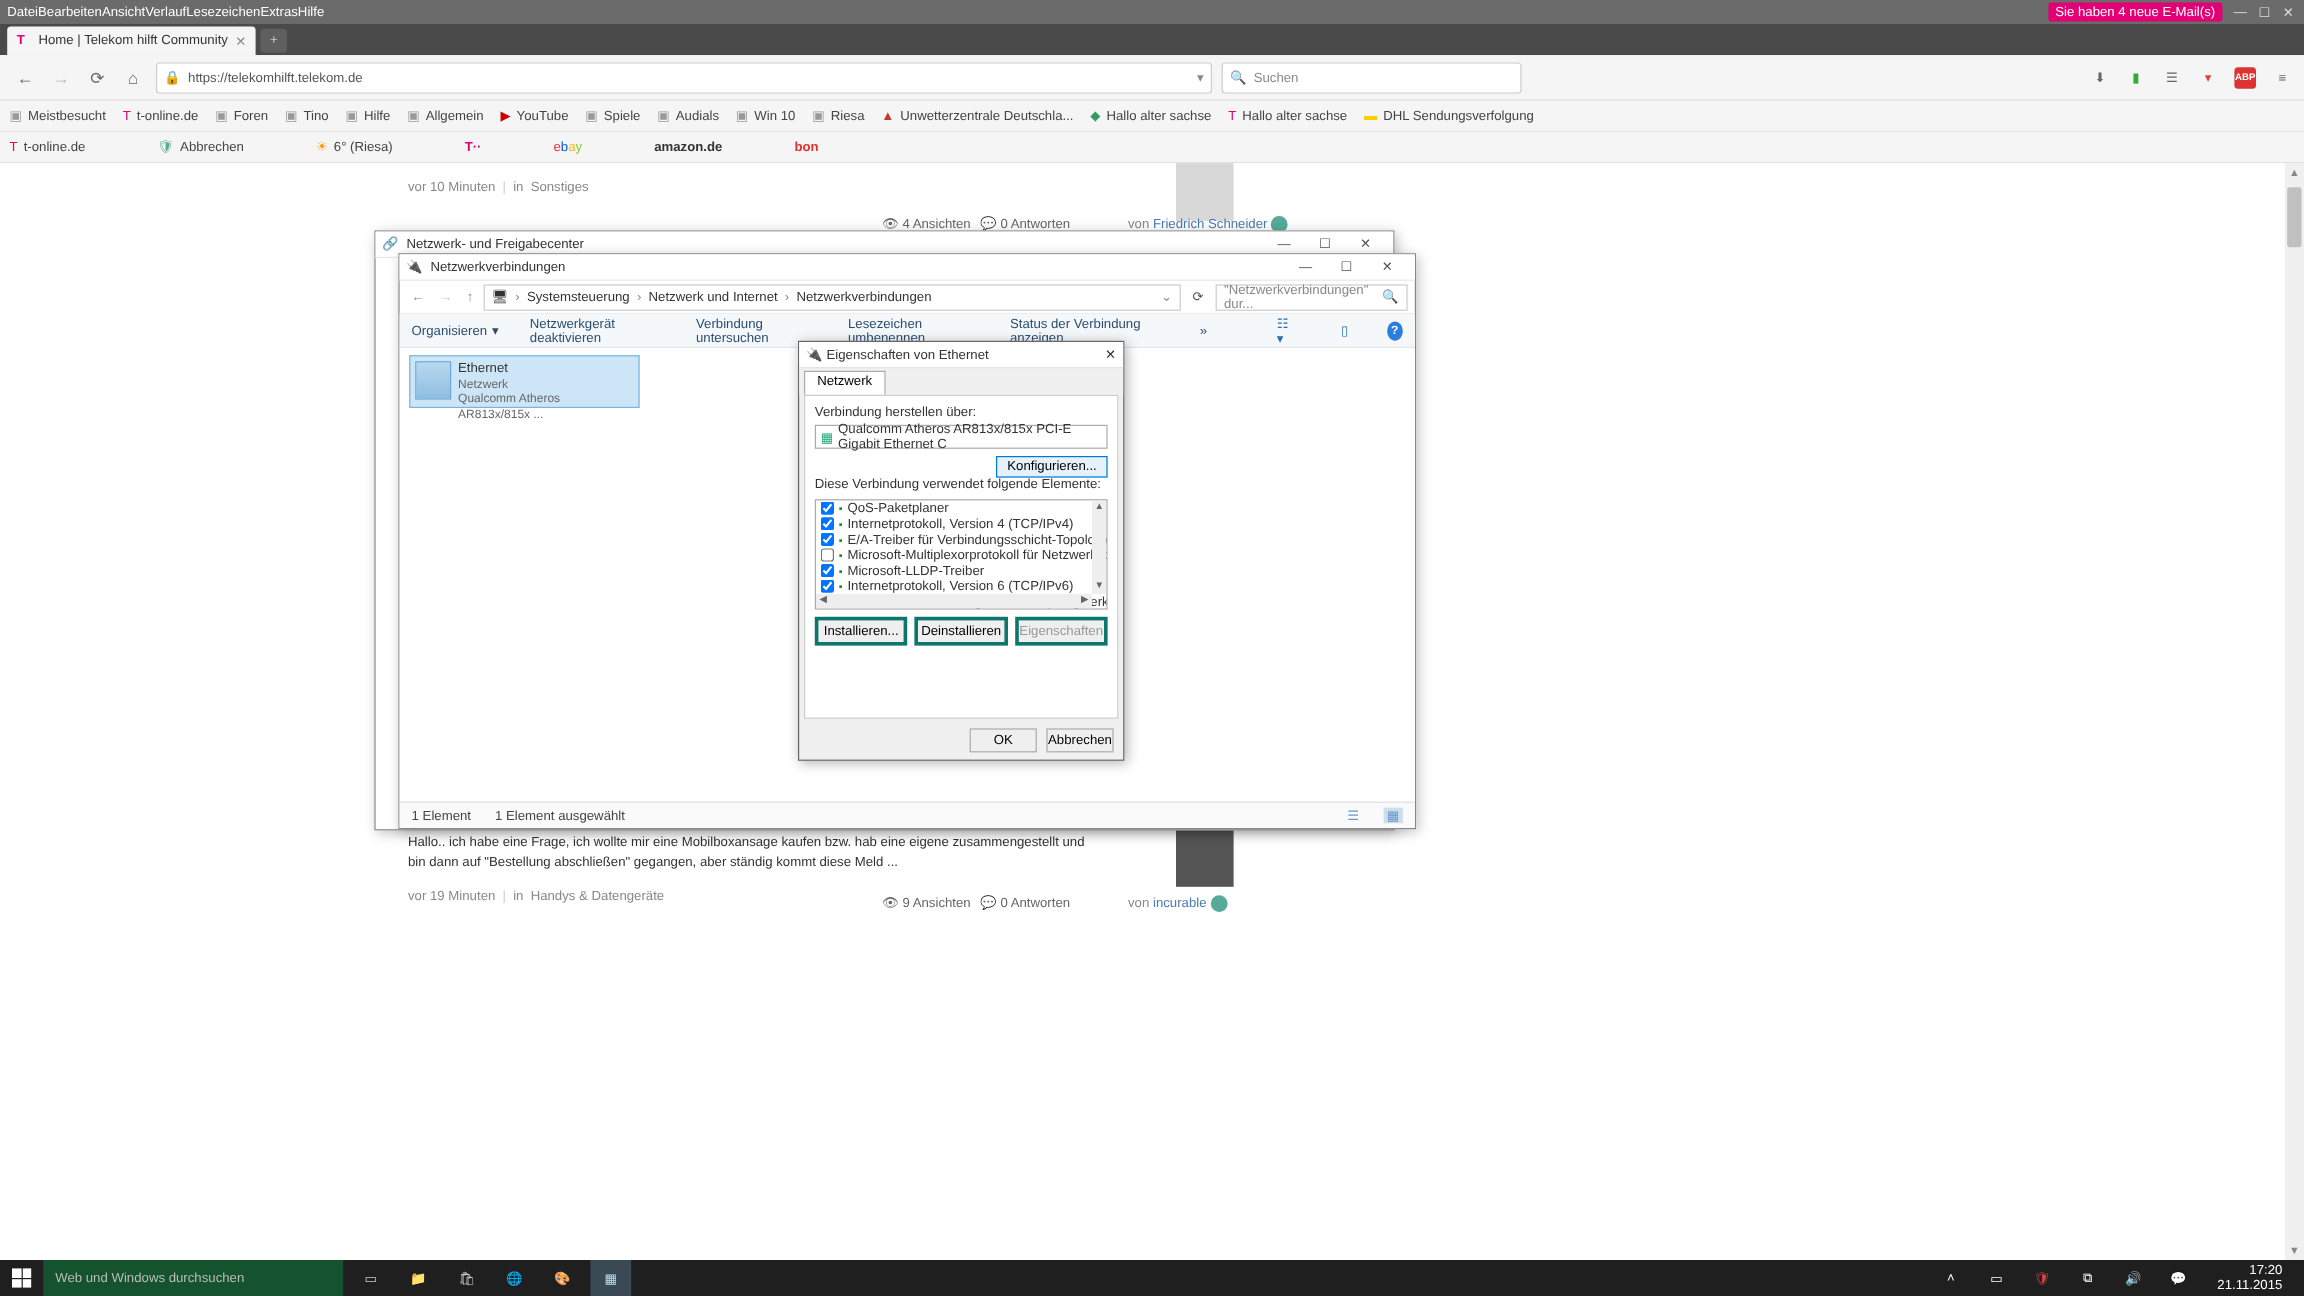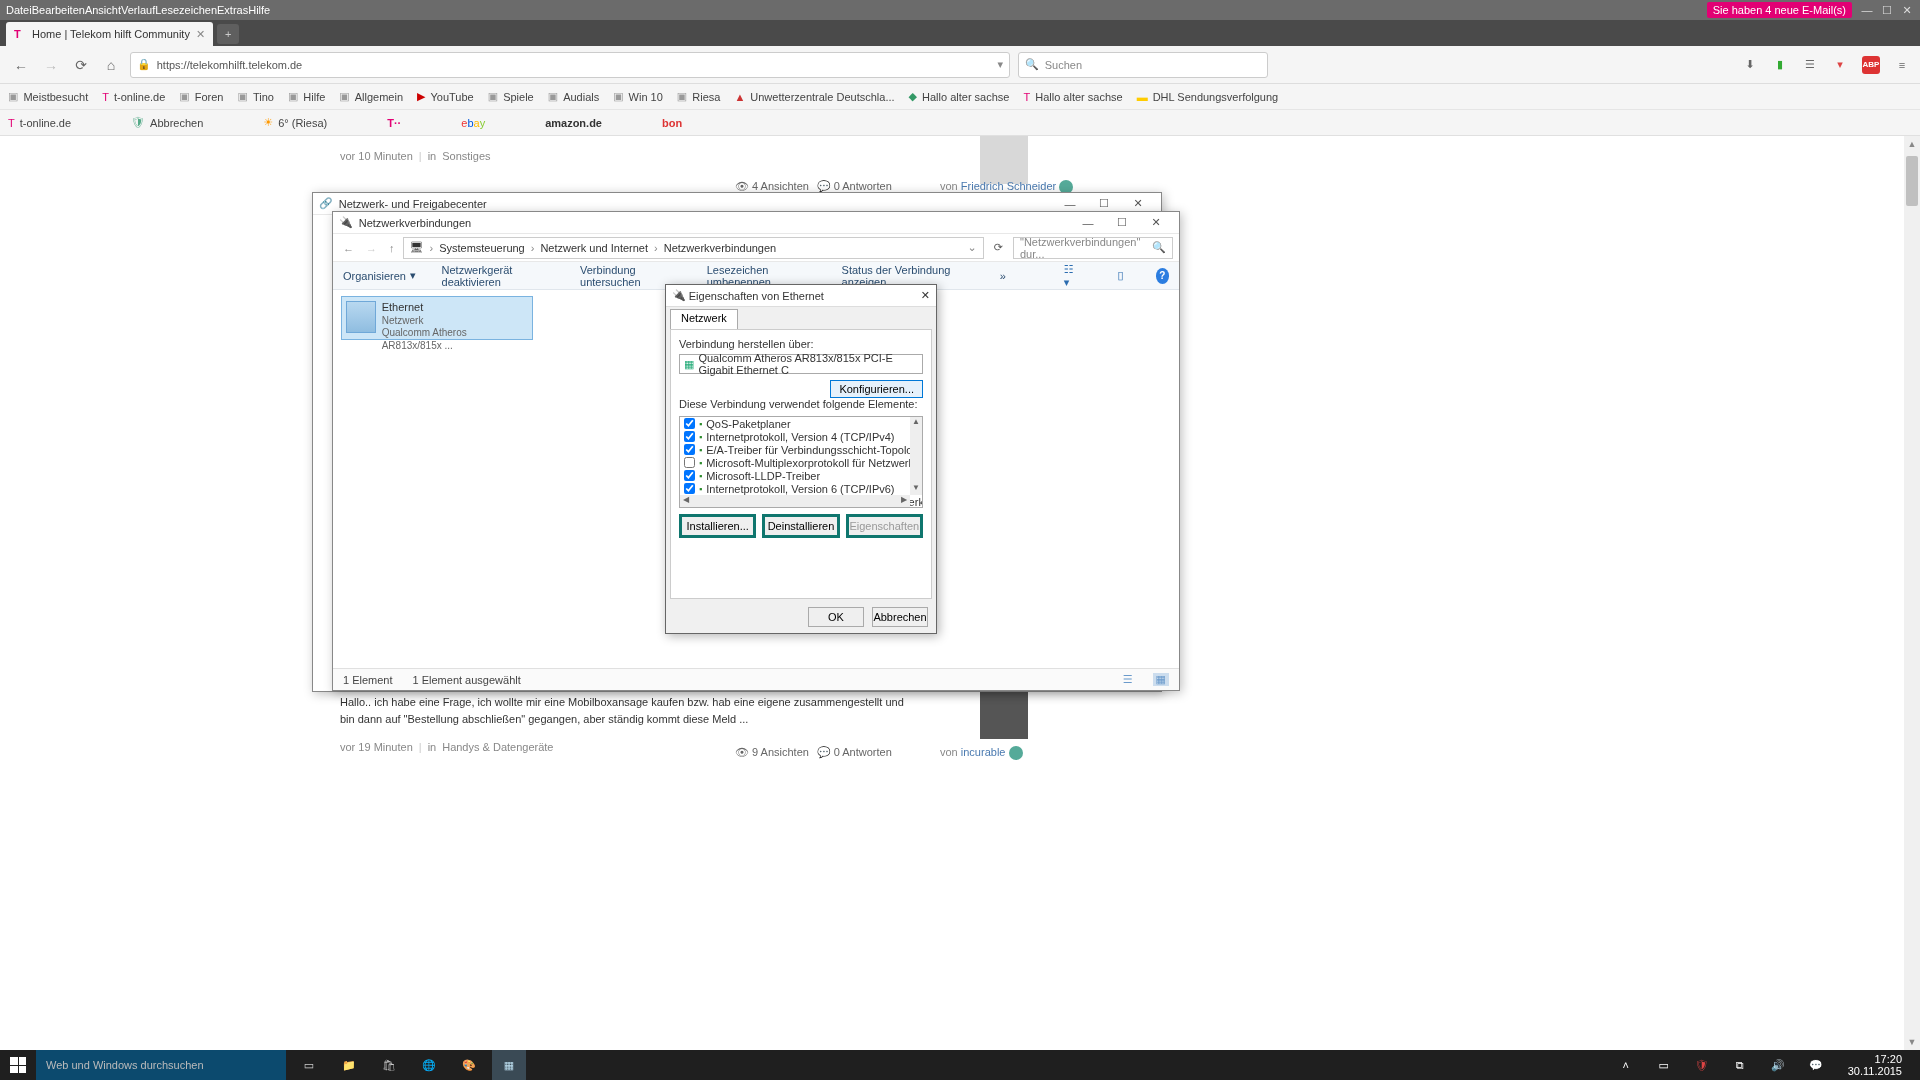--- a/index.html
+++ b/index.html
@@ -112,21 +112,21 @@
 .dlg .btnrow button:disabled{color:#999;}
 .dlg .desc{border:1px solid #ccc;margin-top:6px;padding:4px 6px;font-size:10.5px;color:#444;height:54px;}
 .dlg .d-foot{position:absolute;bottom:6px;right:8px;display:flex;gap:8px;}
 .dlg .d-foot button{width:56px;border:1px solid #aaa;background:#efefef;padding:3px 0;font-size:11px;}
 
 
 .taskbar{position:absolute;bottom:0;left:0;right:0;height:30px;background:#1f1f1f;display:flex;align-items:center;color:#fff;}
 .taskbar .start{width:36px;display:flex;align-items:center;justify-content:center;}
 .taskbar .start .sq{width:16px;height:16px;display:grid;grid-template:1fr 1fr/1fr 1fr;gap:1px;}
 .taskbar .start .sq span{background:#fff;}
-.taskbar .search{width:250px;height:30px;background:#0c4a6e;display:flex;align-items:center;padding:0 10px;color:#bbb;}
+.taskbar .search{width:250px;height:30px;background:#14532d;display:flex;align-items:center;padding:0 10px;color:#bbb;}
 .taskbar .tray{display:flex;gap:10px;margin-left:auto;align-items:center;padding-right:10px;color:#fff;}
 .taskbar .clock{text-align:right;line-height:1.1;font-size:11px;padding:0 8px;}
 .taskbar .ticon{width:28px;text-align:center;}
 .taskbar .tapp{width:34px;height:30px;display:flex;align-items:center;justify-content:center;margin-left:6px;}
 </style>
 </head>
 <body>
 
 <div class="screen">
 
@@ -489,18 +489,18 @@
     <div class="tapp" style="background:#3a4a55;color:#bde;">▦</div>
     <div class="tray">
       <span class="ticon">˄</span>
       <span class="ticon">▭</span>
       <span class="ticon" style="color:#d44;">🛡</span>
       <span class="ticon">⧉</span>
       <span class="ticon">🔊</span>
       <span class="ticon">💬</span>
       <div class="clock">
         <div>17:20</div>
-        <div>30.11.2015</div>
+        <div>21.11.2015</div>
       </div>
     </div>
   </div>
 
 </div>
 
 </body></html>

